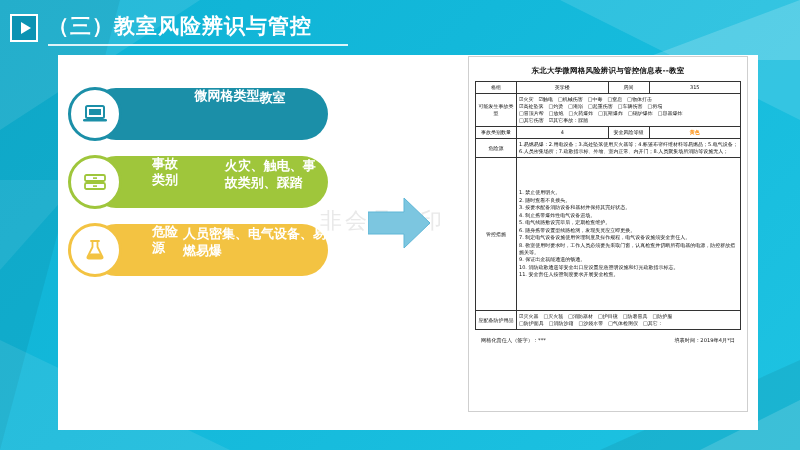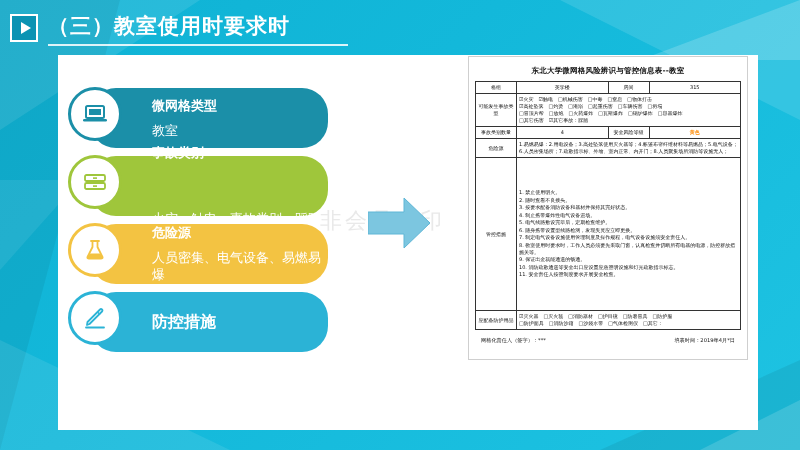--- a/index.html
+++ b/index.html
@@ -80,40 +80,40 @@
     top: 36px;
     width: 300px;
     height: 2px;
     background: rgba(255,255,255,0.85);
   }
   
   .item {
     position: absolute;
     left: 90px;
     width: 238px;
-    height: 60px;
+    height: 52px;
     border-radius: 26px;
     box-sizing: border-box;
     color: #ffffff;
     display: flex;
-    flex-direction: column;
+    flex-direction: row;
     justify-content: center;
     padding-left: 62px;
     z-index: 4;
   }
   .item .lbl {
     font-size: 13px;
     line-height: 16px;
     font-weight: bold;
   }
   .item .val {
     font-size: 13px;
     line-height: 17px;
-    font-weight: normal;
-    margin-top: 8px;
+    font-weight: bold;
+    margin-top: 1px;
   }
   .item-badge {
     position: absolute;
     left: -22px;
     top: -1px;
     width: 54px;
     height: 54px;
     border-radius: 50%;
     background: #ffffff;
     border: 3px solid currentColor;
@@ -153,21 +153,21 @@
     letter-spacing: 3px;
     z-index: 3;
     white-space: nowrap;
   }
   
   .doc {
     position: absolute;
     left: 468px;
     top: 56px;
     width: 280px;
-    height: 304px;
+    height: 356px;
     background: #ffffff;
     border: 1px solid #cfcfcf;
     z-index: 4;
     box-sizing: border-box;
     padding: 6px 6px 4px 6px;
     font-size: 5px;
     color: #111;
   }
   .doc-title {
     text-align: center;
@@ -214,21 +214,21 @@
   <div class="bg-shape" style="left:0;top:0;border-top:450px solid rgba(0,0,0,0.06);border-right:120px solid transparent;"></div>
   <div class="bg-shape" style="left:560px;top:0;border-top:120px solid rgba(255,255,255,0.12);border-left:240px solid transparent;"></div>
   <div class="bg-shape" style="left:640px;top:0;border-bottom:60px solid rgba(255,255,255,0.18);border-left:160px solid transparent;"></div>
   <div class="bg-shape" style="left:0;bottom:0;border-bottom:110px solid rgba(255,255,255,0.09);border-right:230px solid transparent;"></div>
   <div class="bg-shape" style="left:600px;bottom:0;border-bottom:90px solid rgba(0,0,0,0.07);border-left:200px solid transparent;"></div>
   <div class="bg-shape" style="left:700px;bottom:0;border-bottom:50px solid rgba(255,255,255,0.15);border-left:100px solid transparent;"></div>
   <div class="bg-shape" style="left:0;top:180px;border-top:90px solid rgba(255,255,255,0.08);border-right:80px solid transparent;"></div>
 
   <div class="title-bar">
     <div class="title-logo"></div>
-    <div class="title-text">（三）教室使用时要求时</div>
+    <div class="title-text">（三）教室风险辨识与管控</div>
     <div class="title-underline"></div>
   </div>
 
   <div class="white-panel"></div>
 
   <div class="watermark">非会员水印</div>
 
   <div class="item i1">
     <div class="item-badge">
       <svg width="26" height="20" viewBox="0 0 26 20">
@@ -259,30 +259,20 @@
       <svg width="24" height="22" viewBox="0 0 24 22">
         <path d="M9.5 2 L9.5 8 L4.5 18 Q4 19.5 6 19.5 L18 19.5 Q20 19.5 19.5 18 L14.5 8 L14.5 2 Z" fill="none" stroke="currentColor" stroke-width="1.8" stroke-linejoin="round"></path>
         <line x1="8" y1="2" x2="16" y2="2" stroke="currentColor" stroke-width="1.8" stroke-linecap="round"></line>
         <path d="M6.6 14.5 L17.4 14.5 L19.5 18 Q20 19.5 18 19.5 L6 19.5 Q4 19.5 4.5 18 Z" fill="currentColor"></path>
       </svg>
     </div>
     <div class="lbl">危险源</div>
     <div class="val">人员密集、电气设备、易燃易爆</div>
   </div>
 
-  <div class="item i4">
-    <div class="item-badge">
-      <svg width="24" height="22" viewBox="0 0 24 22">
-        <path d="M4 18 L6.5 17 L19 4.5 Q20 3.5 19 2.5 Q18 1.5 17 2.5 L4.5 15 Z" fill="none" stroke="currentColor" stroke-width="1.8" stroke-linejoin="round"></path>
-        <line x1="14.5" y1="5" x2="17" y2="7.5" stroke="currentColor" stroke-width="1.6"></line>
-        <line x1="3" y1="20.5" x2="21" y2="20.5" stroke="currentColor" stroke-width="1.8" stroke-linecap="round"></line>
-      </svg>
-    </div>
-    <div class="lbl">防控措施</div>
-  </div>
 
   <div class="arrow">
     <svg width="64" height="54" viewBox="0 0 64 54">
       <path d="M0 16 L36 16 L36 2 L62 27 L36 52 L36 38 L0 38 Z" fill="#7cc6e0" stroke="#5fb6d6" stroke-width="1"></path>
     </svg>
   </div>
 
   <div class="doc">
     <div class="doc-title">东北大学微网格风险辨识与管控信息表--教室</div>
     <table class="tbl">

